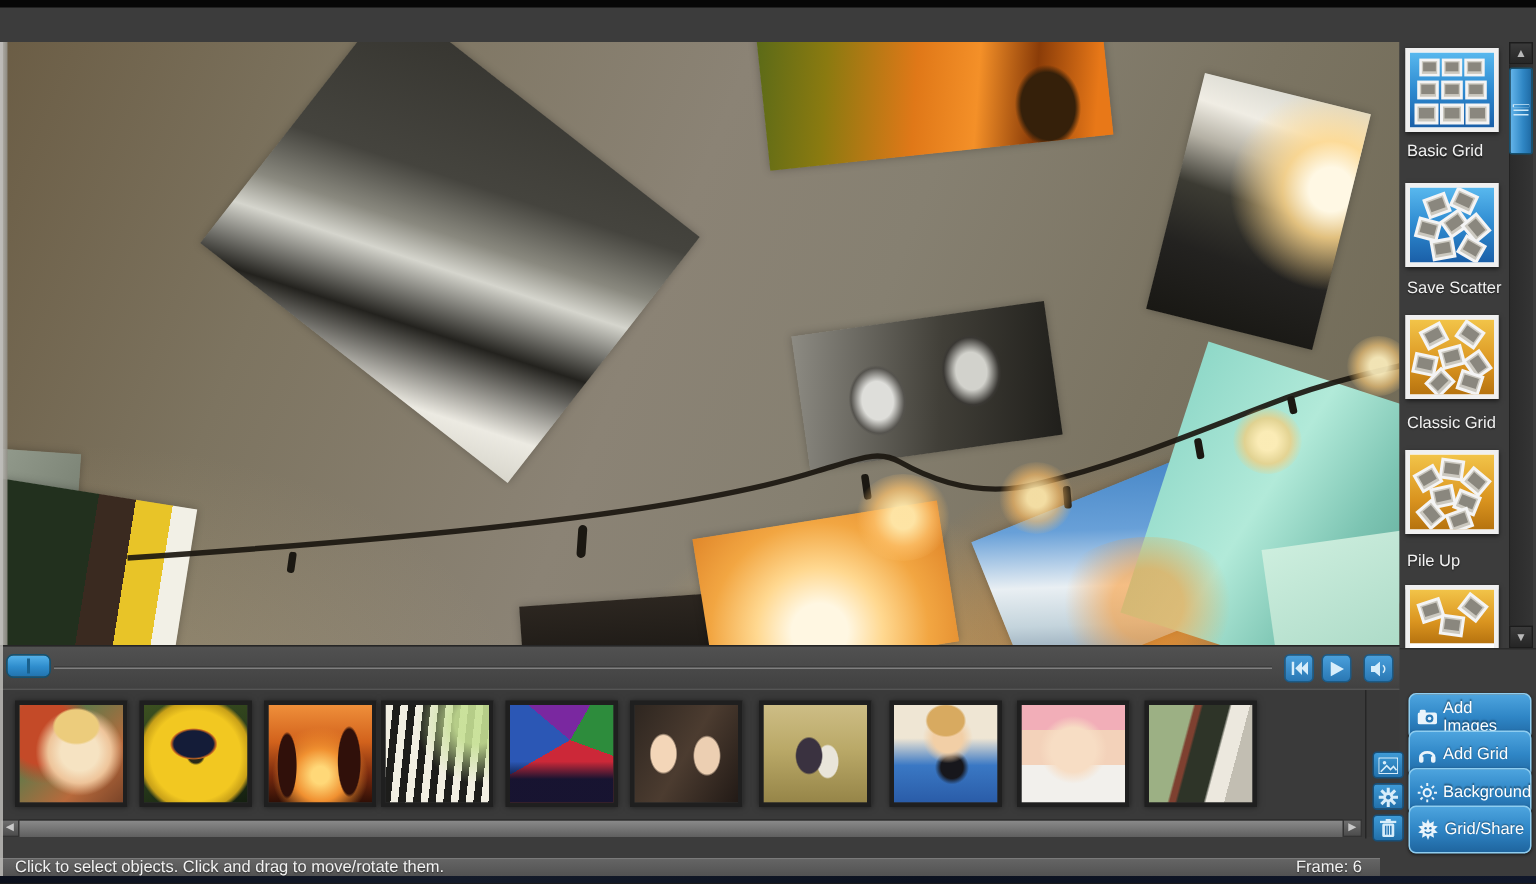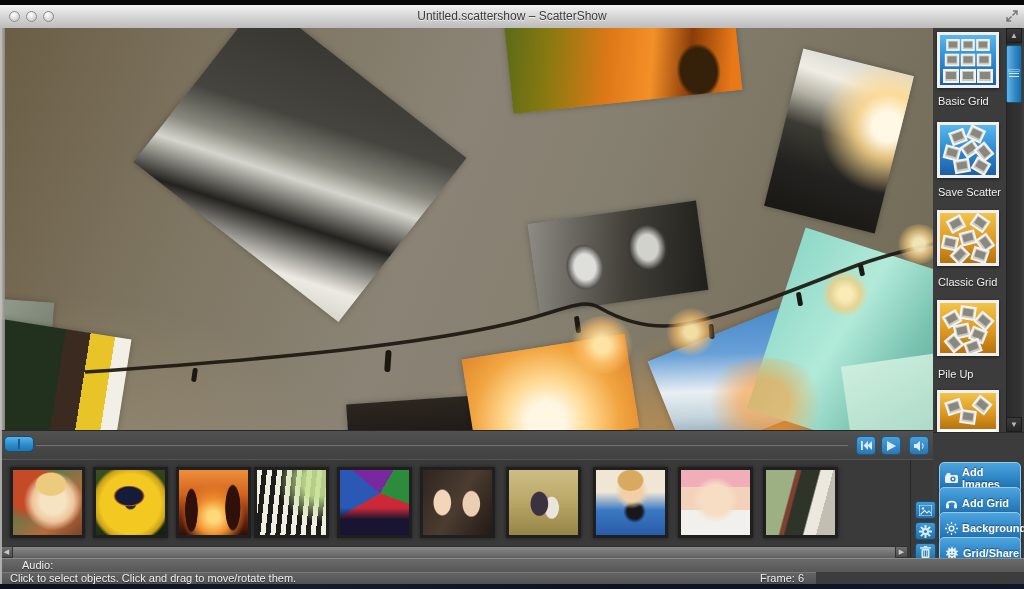--- a/index.html
+++ b/index.html
@@ -49,21 +49,21 @@
   #vsb-thumb{position:absolute;left:73px;top:17px;width:16px;height:58px;border-radius:2px;
     background:linear-gradient(90deg,#64b4ea,#2f86c4 60%,#1f6aa4);border:1px solid #16506e;box-sizing:border-box;}
   #vsb-grip{position:absolute;left:76px;top:42px;width:10px;height:1px;
     box-shadow:0 0 0 .5px #cde8f8,0 3px 0 0 #cde8f8,0 6px 0 0 #cde8f8;}
 
   
   .act-btn{position:absolute;left:6px;width:82px;height:32px;border-radius:5px;
     background:linear-gradient(180deg,#4da4de 0%,#2f86c6 50%,#1f659f 100%);
     border:1px solid #8ecdf0;box-sizing:border-box;color:#fff;font-size:11px;
     display:flex;align-items:center;gap:4px;padding-left:5px;
-    text-shadow:0 -1px 1px rgba(0,0,0,.45);box-shadow:0 1px 2px rgba(0,0,0,.5);font-weight:bold;}
+    text-shadow:0 -1px 1px rgba(0,0,0,.45);box-shadow:0 1px 2px rgba(0,0,0,.5);}
   .act-btn svg{flex:0 0 auto;}
 
   
   #timeline{left:0;top:430px;width:933px;height:29px;
     background:linear-gradient(180deg,#515151,#414141);border-top:1px solid #262626;box-sizing:border-box;}
   #tl-groove{position:absolute;left:36px;top:13px;width:812px;height:2px;
     background:linear-gradient(180deg,#2c2c2c,#8f8f8f);}
   #tl-handle{position:absolute;left:4px;top:5px;width:30px;height:16px;border-radius:5px;
     background:linear-gradient(180deg,#55b2ea,#2e8ccc 55%,#2273ae);
     border:1px solid #15516f;box-sizing:border-box;}
@@ -82,21 +82,21 @@
     box-sizing:border-box;display:flex;align-items:center;justify-content:center;}
   #hscroll{position:absolute;left:0;top:86px;width:908px;height:12px;
     background:linear-gradient(180deg,#8a8a8a,#5f5f5f);border-top:1px solid #2d2d2d;box-sizing:border-box;}
   .hsb-arrow{position:absolute;top:86px;width:13px;height:12px;background:linear-gradient(180deg,#6f6f6f,#4c4c4c);
     border:1px solid #333;box-sizing:border-box;color:#c9c9c9;font-size:7px;text-align:center;line-height:10px;}
 
   
   #audiobar{left:0;top:558px;width:1024px;height:14px;
     background:linear-gradient(180deg,#6a6a6a,#575757);border-top:1px solid #8b8b8b;box-sizing:border-box;
     font-size:11px;color:#f2f2f2;text-shadow:0 1px 1px rgba(0,0,0,.55);line-height:13px;padding-left:22px;}
-  #hintbar{left:0;top:572px;width:816px;height:12px;
+  #hintbar{left:0;top:572px;width:920px;height:12px;
     background:linear-gradient(180deg,#646464,#525252);border-top:1px solid #7a7a7a;box-sizing:border-box;
     font-size:11px;color:#f2f2f2;text-shadow:0 1px 1px rgba(0,0,0,.55);line-height:11px;padding-left:10px;}
   #framecounter{position:absolute;right:12px;top:0;}
   #desktopstrip{left:0;top:584px;width:1024px;height:5px;
     background:linear-gradient(90deg,#0b101c,#141b2a 30%,#0c1220 60%,#10172a);}
   #leftedge{left:0;top:28px;width:2px;height:556px;background:#bdbcb9;opacity:.85;}
 
   
   .th1{background:radial-gradient(ellipse 26px 20px at 55% 22%,#eccc7c 0 55%,transparent 62%),
        radial-gradient(circle at 58% 48%,#f6e3c2 0 24%,#eec49a 40%,transparent 56%),
@@ -126,29 +126,20 @@
   .th9{background:radial-gradient(circle at 50% 46%,#f7ddc4 0 30%,transparent 46%),
        linear-gradient(180deg,#f2aeb8 0 26%,#f3d2ba 26% 62%,#f2f0ec 62% 100%);}
   .th10{background:linear-gradient(105deg,#9cb084 0 34%,#7e4030 36% 40%,#2e3428 42% 62%,#ece8de 64% 78%,#c2beb2 78% 100%);}
 </style>
 </head>
 <body>
 
 <div id="app">
 
   <div class="abs" id="topstrip"></div>
-  <div class="abs" id="titlebar">
-    <span class="tl-dot" style="left:9px"></span>
-    <span class="tl-dot" style="left:26px"></span>
-    <span class="tl-dot" style="left:43px"></span>
-    <div id="wintitle">Untitled.scattershow – ScatterShow</div>
-    <svg id="fsicon" width="12" height="12" viewBox="0 0 12 12">
-      <path d="M7 1 L11 1 L11 5 M11 1 L6.5 5.5 M5 11 L1 11 L1 7 M1 11 L5.5 6.5" stroke="#555" stroke-width="1.4" fill="none"></path>
-    </svg>
-  </div>
 
   <div class="abs" id="preview">
 
     <div class="photo" style="left:170px;top:28px;width:260px;height:208px;transform:rotate(38deg);
       background:linear-gradient(160deg,#35342f 0%,#45443e 36%,#8a897f 49%,#d5d5cd 57%,#23221e 72%,#eceae2 90%,#d8d6cc 100%);"></div>
 
     <div class="photo" style="left:508px;top:-20px;width:230px;height:94px;transform:rotate(-6deg);
       background:radial-gradient(ellipse 40px 50px at 82% 75%,#35200a 0 45%,transparent 55%),
                  linear-gradient(100deg,#5a6a18 0%,#8a7a10 20%,#e07818 45%,#f49028 62%,#8a3c08 78%,#e87818 95%);"></div>
 
@@ -410,23 +401,20 @@
           <rect x="3.8" y="0" width="3.4" height="1.6" fill="#d7edfa"></rect>
         <g stroke="#2a78b4" stroke-width="1">
             <line x1="3.8" y1="4.5" x2="3.8" y2="10.5"></line>
             <line x1="5.5" y1="4.5" x2="5.5" y2="10.5"></line>
             <line x1="7.2" y1="4.5" x2="7.2" y2="10.5"></line>
           </g>
       </svg>
     </div>
   </div>
 
-  <div class="abs" id="audiobar">
-    <span>Audio:</span>
-  </div>
   <div class="abs" id="hintbar">
     <span>Click to select objects. Click and drag to move/rotate them.</span>
     <span id="framecounter">Frame: 6</span>
   </div>
   <div class="abs" id="desktopstrip"></div>
   <div class="abs" id="leftedge"></div>
 
 </div>
 
 </body></html>

